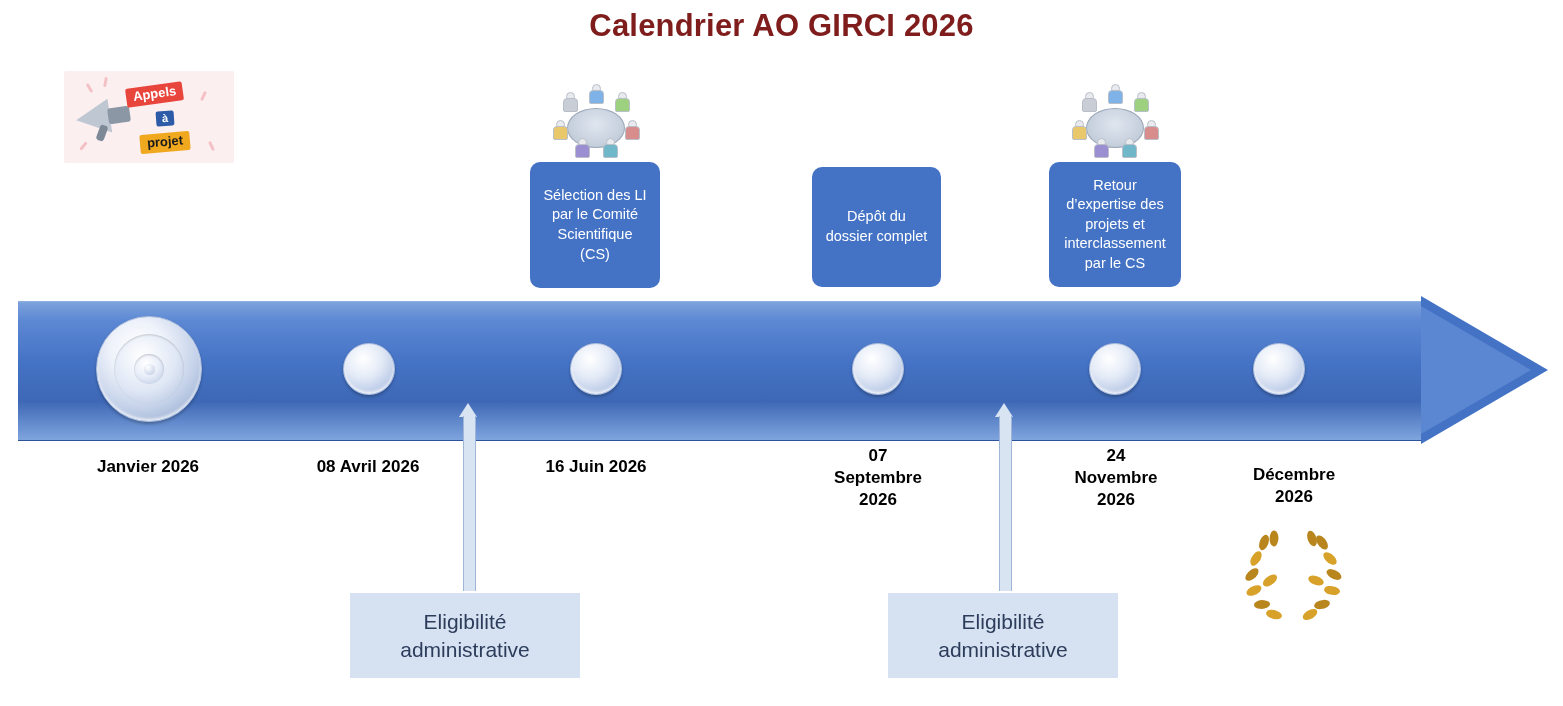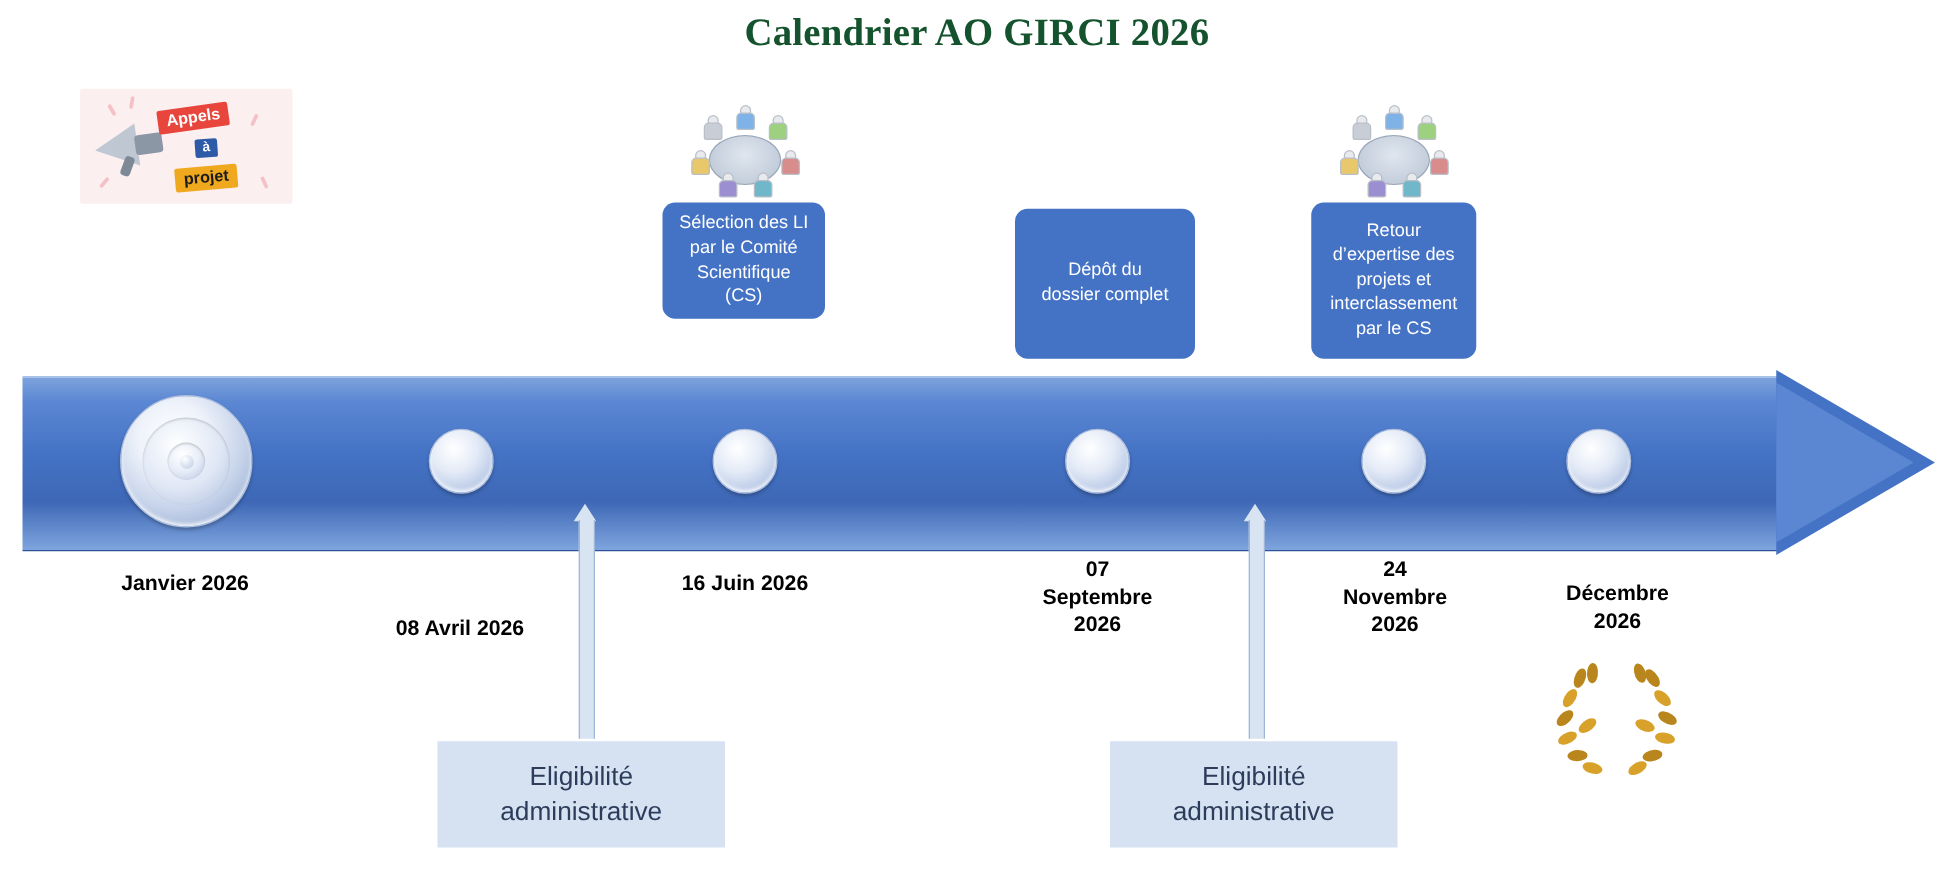--- a/index.html
+++ b/index.html
@@ -21,23 +21,22 @@
 
   
   #title {
     position: absolute;
     left: 0;
     top: 8px;
     width: 1563px;
     text-align: center;
     font-size: 31px;
     font-weight: bold;
-    color: #14532d;
+    color: #7f1d1d;
     letter-spacing: 0.2px;
-    font-family: Liberation Serif, serif;
   }
 
   
   .arrow-wrap {
     position: absolute;
     left: 18px;
     top: 296px;
     width: 1530px;
     height: 150px;
   }
@@ -371,27 +370,27 @@
     <div class="leaf dark" style="left:88px; top:14px; transform:rotate(62deg);"></div>
     <div class="leaf" style="left:96px; top:30px; transform:rotate(50deg);"></div>
     <div class="leaf dark" style="left:100px; top:46px; transform:rotate(35deg);"></div>
     <div class="leaf" style="left:98px; top:62px; transform:rotate(18deg);"></div>
     <div class="leaf dark" style="left:88px; top:76px; transform:rotate(-5deg);"></div>
     <div class="leaf" style="left:76px; top:86px; transform:rotate(-22deg);"></div>
     <div class="leaf dark" style="left:78px; top:10px; transform:rotate(80deg);"></div>
     <div class="leaf" style="left:82px; top:52px; transform:rotate(28deg);"></div>
   </div>
 
-  <div class="step-card" style="left:530px; top:162px; width:130px; height:93px;">
+  <div class="step-card" style="left:530px; top:162px; width:130px; height:126px;">
     <span>Sélection des LI
 par le Comité
 Scientifique
 (CS)</span>
   </div>
-  <div class="step-card" style="left:812px; top:167px; width:144px; height:120px;">
+  <div class="step-card" style="left:812px; top:167px; width:129px; height:120px;">
     <span>Dépôt du
 dossier complet</span>
   </div>
   <div class="step-card" style="left:1049px; top:162px; width:132px; height:125px;">
     <span>Retour
 d’expertise des
 projets et
 interclassement
 par le CS</span>
   </div>
@@ -407,21 +406,21 @@
         <div class="core"></div>
     </div>
     <div class="marker small" style="left:325px; top:47px;"></div>
     <div class="marker small" style="left:552px; top:47px;"></div>
     <div class="marker small" style="left:834px; top:47px;"></div>
     <div class="marker small" style="left:1071px; top:47px;"></div>
     <div class="marker small" style="left:1235px; top:47px;"></div>
   </div>
 
   <div class="date-label" style="left:60px; top:456px; width:176px;">Janvier 2026</div>
-  <div class="date-label" style="left:285px; top:456px; width:166px;margin-top:36px;">08 Avril 2026</div>
+  <div class="date-label" style="left:285px; top:456px; width:166px;">08 Avril 2026</div>
   <div class="date-label" style="left:510px; top:456px; width:172px;">16 Juin 2026</div>
   <div class="date-label" style="left:800px; top:445px; width:156px;">07
 Septembre
 2026</div>
   <div class="date-label" style="left:1038px; top:445px; width:156px;">24
 Novembre
 2026</div>
   <div class="date-label" style="left:1214px; top:464px; width:160px;">Décembre
 2026</div>
 

